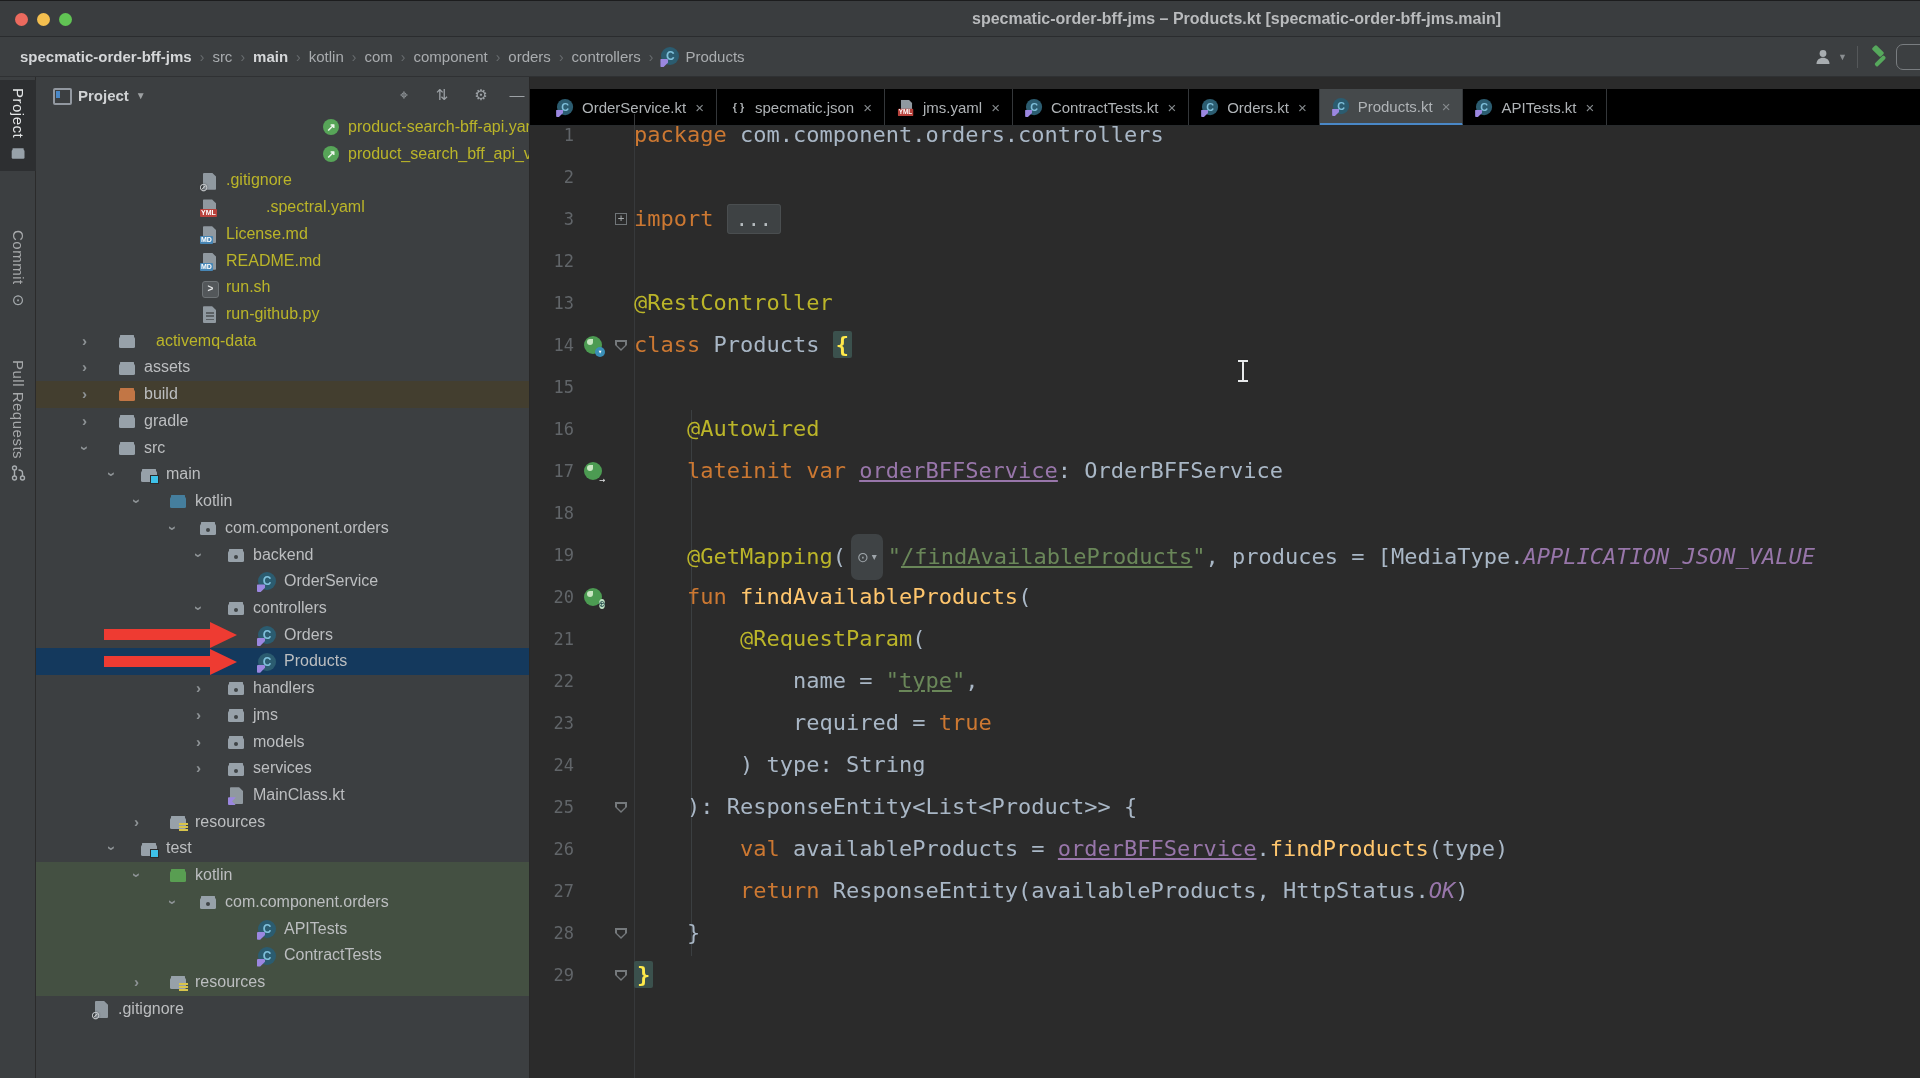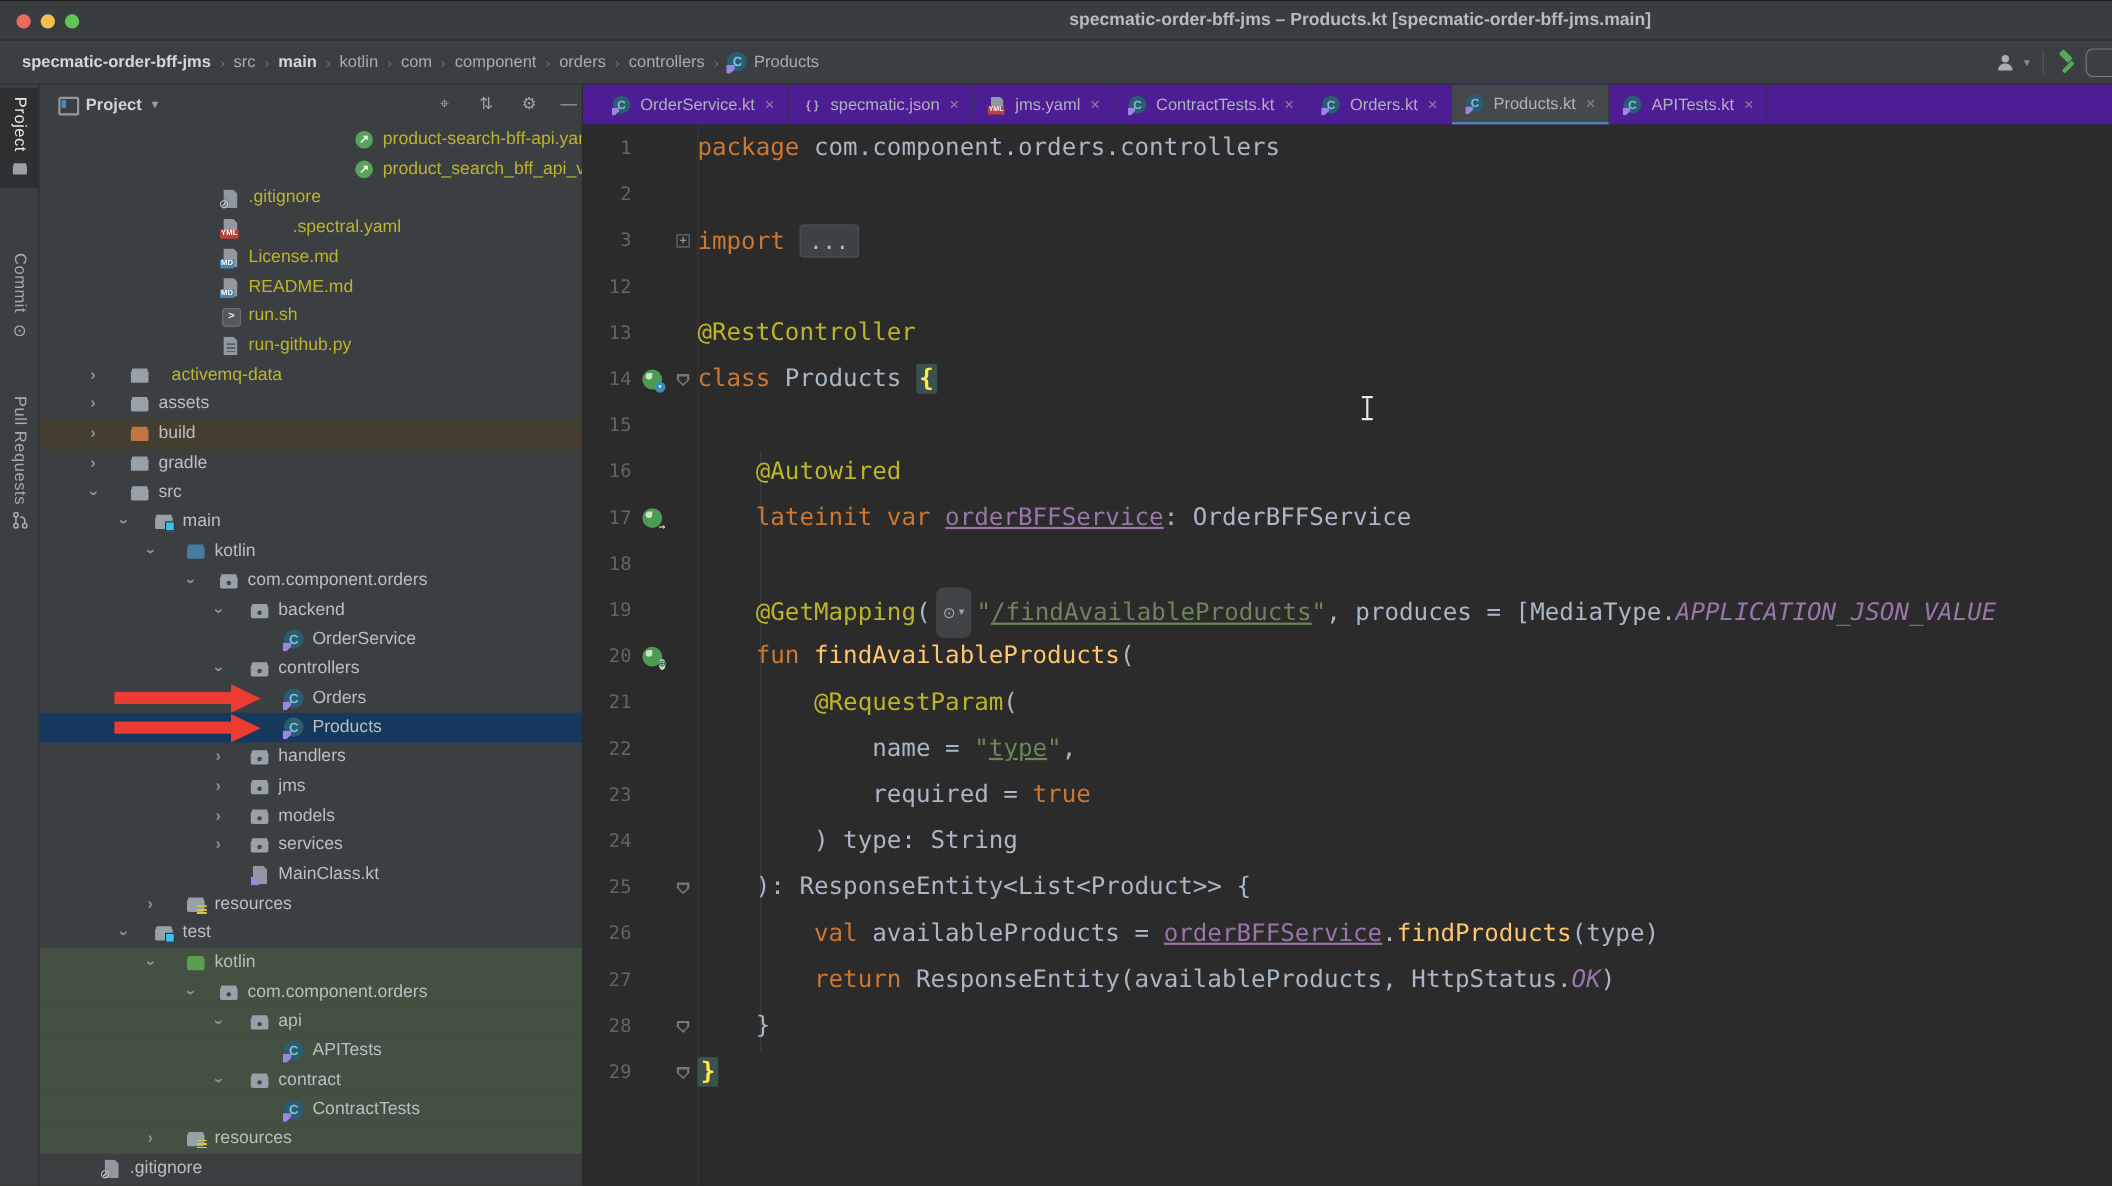--- a/index.html
+++ b/index.html
@@ -115,21 +115,21 @@
   .icon-class::after { content:''; position:absolute; left:-1px; bottom:-1px; width:8px; height:8px;
       background:#9B87E0; border-radius:1px; clip-path:polygon(0 0,100% 0,100% 40%,40% 100%,0 100%); }
   
   .icon-projwin::before { content:''; position:absolute; left:1px; top:2px; width:15px; height:13px;
       border:2px solid #9298A0; border-radius:2px; }
   .icon-projwin::after { content:''; position:absolute; left:4px; top:5px; width:4px; height:7px;
       background:#4A88C7; }
 
   
   #editor { position:absolute; left:530px; top:77px; width:1390px; height:1001px; background:#2B2B2B; }
-  #tabbar { position:absolute; left:0; top:0; width:100%; height:37px; background:#4c1d95;
+  #tabbar { position:absolute; left:0; top:12px; width:100%; height:37px; background:#000000;
             border-bottom:1px solid #282B2D; display:flex; padding-left:14px; overflow:hidden; }
   .tab { display:flex; align-items:center; gap:7px; padding:0 12px; height:37px;
          border-right:1px solid #34373A; color:#AFB3B6; font-size:15px; white-space:nowrap; cursor:default; }
   .tab .icon { transform:scale(0.9); }
   .tab.active { background:#45494B; border-bottom:3px solid #4A88C7; }
   .tab .close { color:#868B8E; font-size:15px; margin-left:2px; cursor:default; }
 
   #codearea { position:absolute; left:0; top:37px; width:1390px; height:964px; overflow:hidden;
               font-family:"DejaVu Sans Mono", monospace; }
   #gutter-sep { position:absolute; left:104px; top:0; width:1px; height:100%; background:#37393B; }
@@ -310,23 +310,21 @@
       <div class="trow bg-selected"><span class="ticon icon icon-class" style="left: 222px;"></span><span class="tlabel" style="left: 248px;">Products</span><div class="red-arrow"></div></div>
       <div class="trow"><span class="chev" style="left: 160px;">›</span><span class="ticon icon icon-package" style="left: 191px;"></span><span class="tlabel" style="left: 217px;">handlers</span></div>
       <div class="trow"><span class="chev" style="left: 160px;">›</span><span class="ticon icon icon-package" style="left: 191px;"></span><span class="tlabel" style="left: 217px;">jms</span></div>
       <div class="trow"><span class="chev" style="left: 160px;">›</span><span class="ticon icon icon-package" style="left: 191px;"></span><span class="tlabel" style="left: 217px;">models</span></div>
       <div class="trow"><span class="chev" style="left: 160px;">›</span><span class="ticon icon icon-package" style="left: 191px;"></span><span class="tlabel" style="left: 217px;">services</span></div>
       <div class="trow"><span class="ticon icon icon-kotlin-file" style="left: 191px;"></span><span class="tlabel" style="left: 217px;">MainClass.kt</span></div>
       <div class="trow"><span class="chev" style="left: 98px;">›</span><span class="ticon icon icon-folder-resources" style="left: 133px;"></span><span class="tlabel" style="left: 159px;">resources</span></div>
       <div class="trow"><span class="chev down" style="left: 73px;">›</span><span class="ticon icon icon-folder-test" style="left: 104px;"></span><span class="tlabel" style="left: 130px;">test</span></div>
       <div class="trow bg-test"><span class="chev down" style="left: 98px;">›</span><span class="ticon icon icon-folder-kotlin-test" style="left: 133px;"></span><span class="tlabel" style="left: 159px;">kotlin</span></div>
       <div class="trow bg-test"><span class="chev down" style="left: 134px;">›</span><span class="ticon icon icon-package" style="left: 163px;"></span><span class="tlabel" style="left: 189px;">com.component.orders</span></div>
-      <div class="trow bg-test"><span class="chev down" style="left: 160px;">›</span><span class="ticon icon icon-package" style="left: 191px;"></span><span class="tlabel" style="left: 217px;">api</span></div>
       <div class="trow bg-test"><span class="ticon icon icon-class" style="left: 222px;"></span><span class="tlabel" style="left: 248px;">APITests</span></div>
-      <div class="trow bg-test"><span class="chev down" style="left: 160px;">›</span><span class="ticon icon icon-package" style="left: 191px;"></span><span class="tlabel" style="left: 217px;">contract</span></div>
       <div class="trow bg-test"><span class="ticon icon icon-class" style="left: 222px;"></span><span class="tlabel" style="left: 248px;">ContractTests</span></div>
       <div class="trow bg-test"><span class="chev" style="left: 98px;">›</span><span class="ticon icon icon-folder-resources-test" style="left: 133px;"></span><span class="tlabel" style="left: 159px;">resources</span></div>
       <div class="trow"><span class="ticon icon icon-gitignore" style="left: 56px;"></span><span class="tlabel" style="left: 82px;">.gitignore</span></div>
     </div>
 </div>
 
 <div id="editor">
   <div id="tabbar">
       <div class="tab">
         <span class="icon icon-class"></span>

